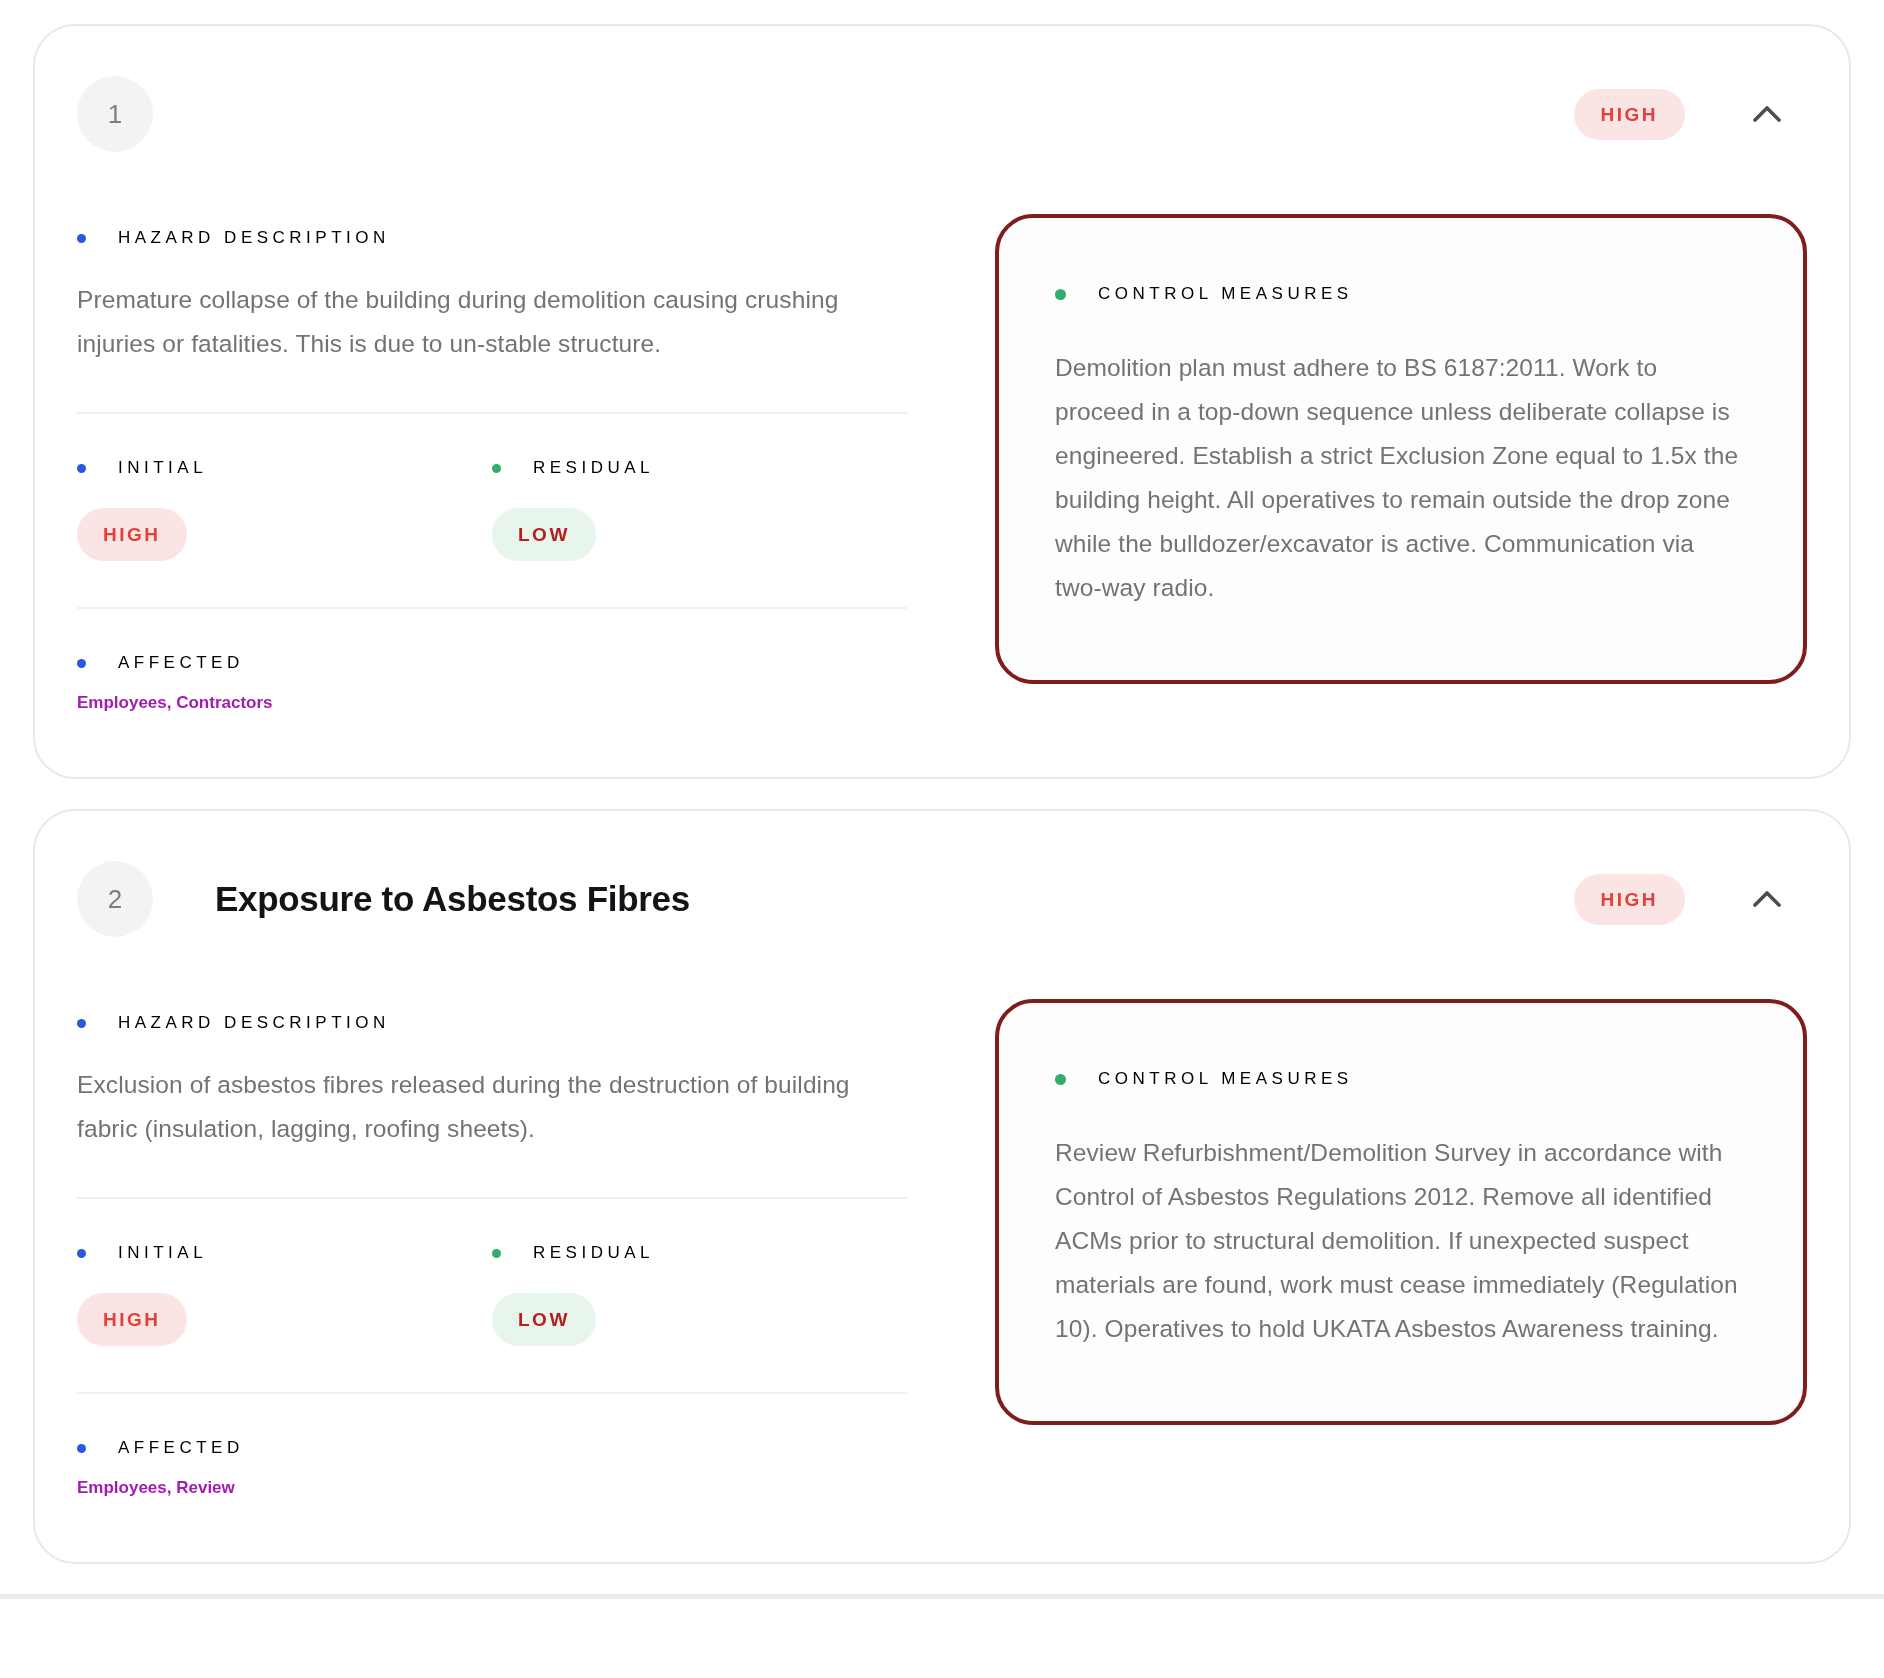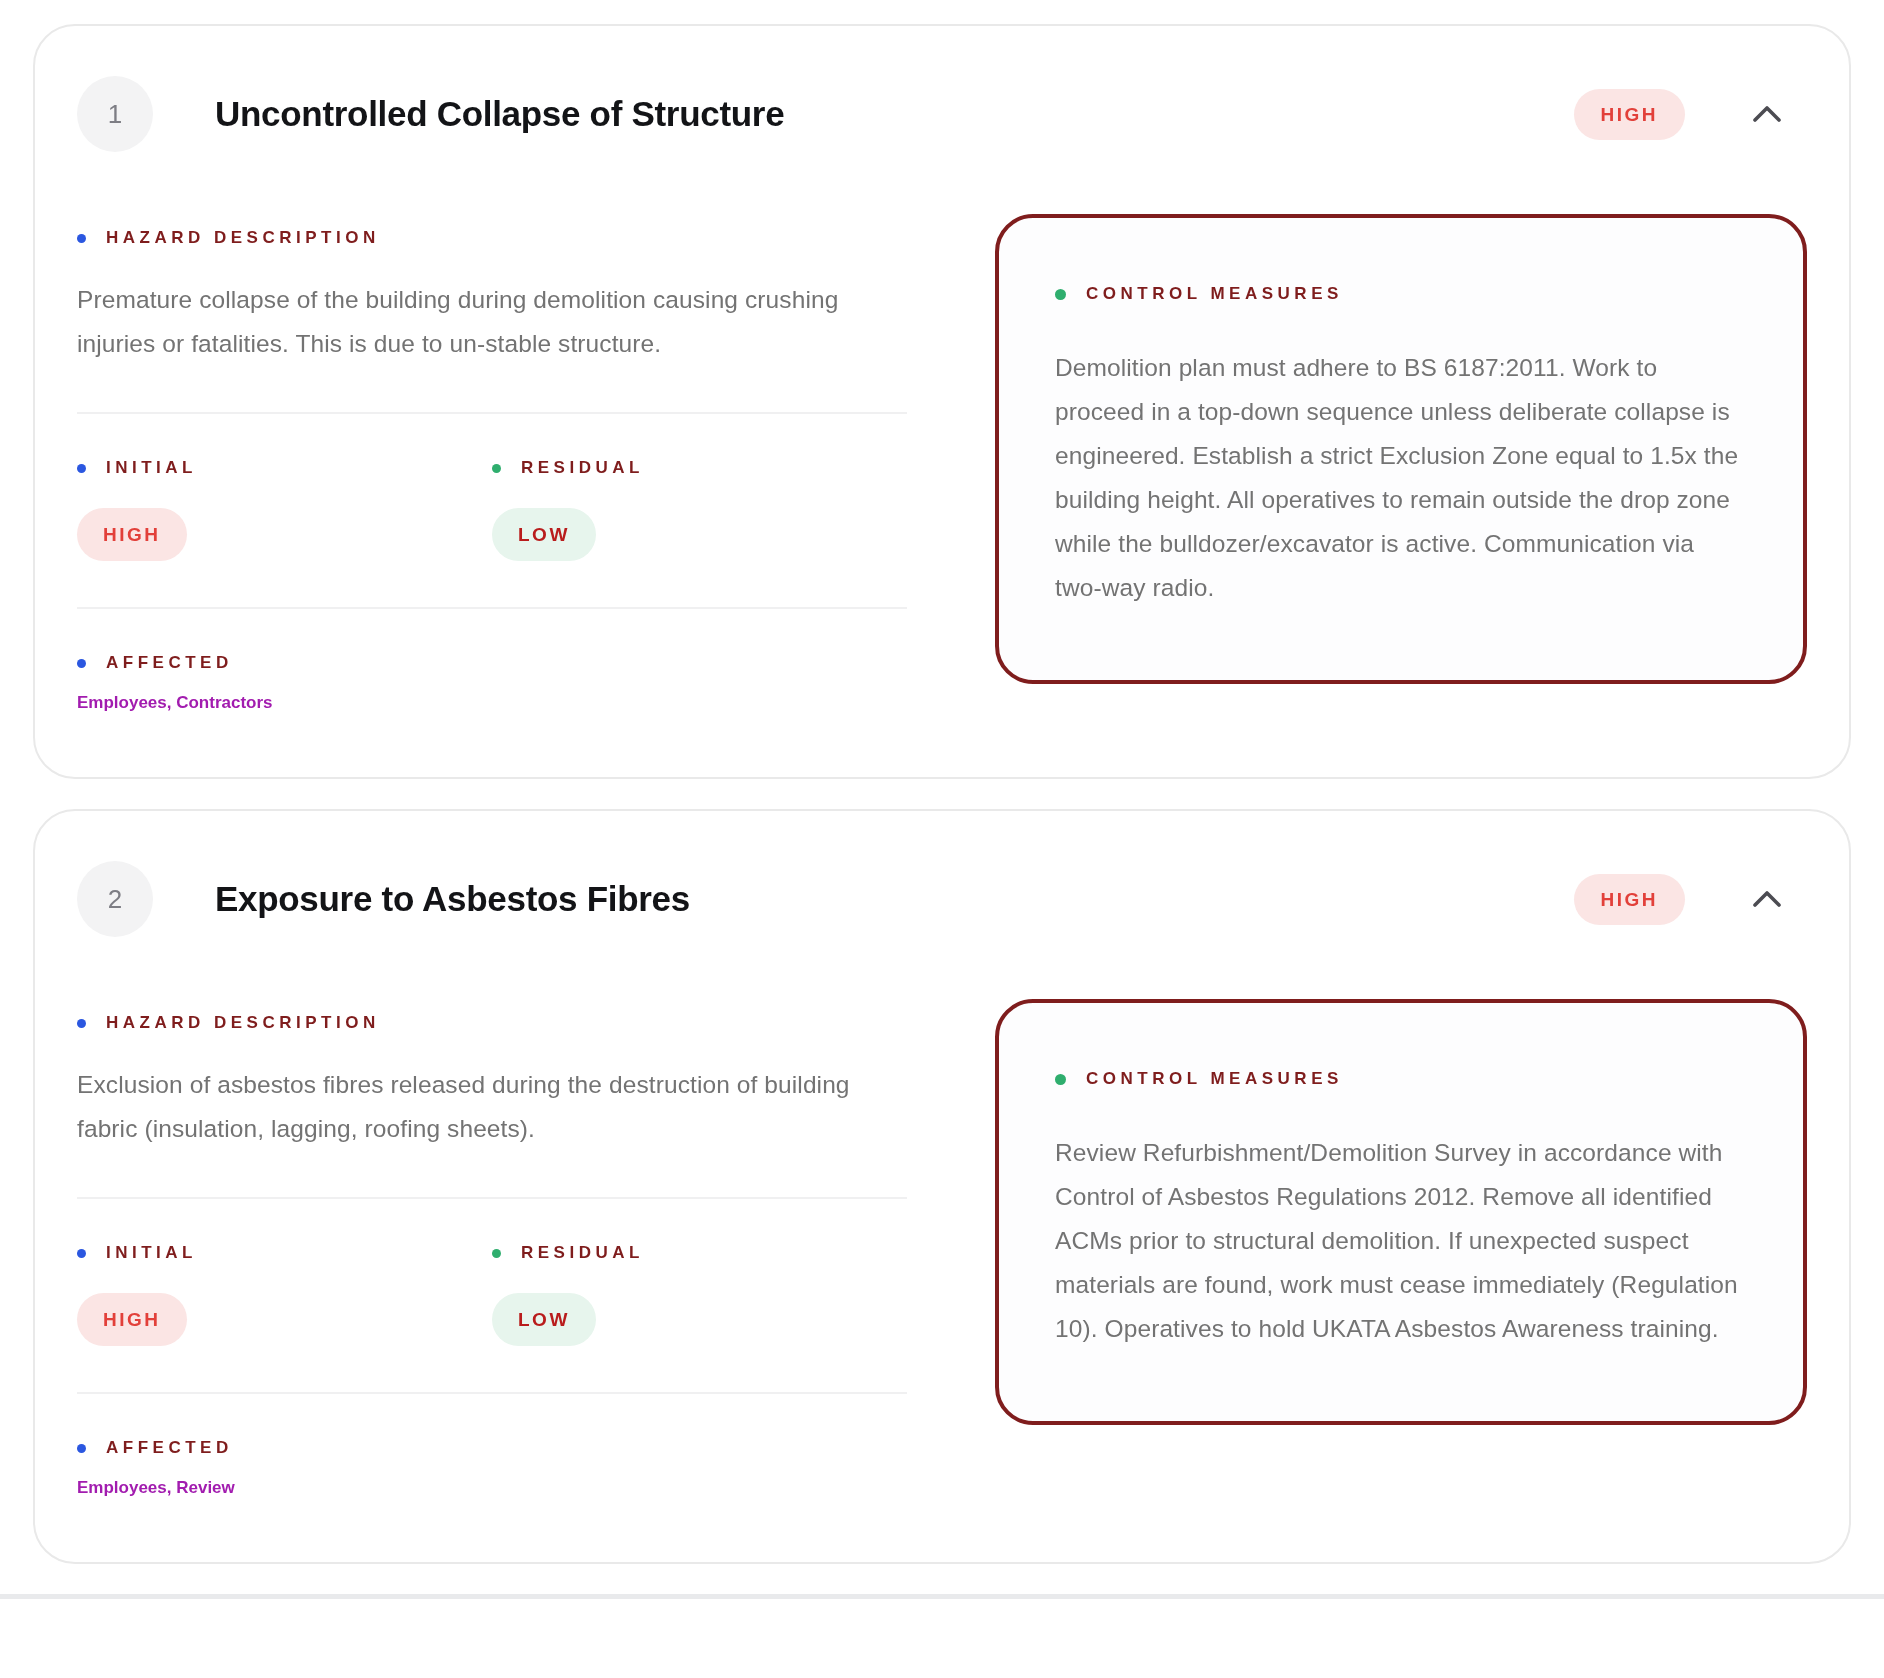--- a/index.html
+++ b/index.html
@@ -77,24 +77,24 @@
     background: #fdfdfe;
     border: 4px solid #7f1d1d;
     border-radius: 38px;
     padding: 66px 56px 70px 56px;
     align-self: flex-start;
   }
 
   .sec-label {
     display: flex;
     align-items: center;
-    gap: 20px;
-    color: #7f1d1d;
+    gap: 32px;
+    color: #000000;
     font-size: 17px;
-    font-weight: 700;
+    font-weight: 400;
     letter-spacing: 4.5px;
   }
   .dot { border-radius: 50%; flex: 0 0 auto; }
   .dot-blue  { width: 9px;  height: 9px;  background: #2b57e0; }
   .dot-green { width: 9px;  height: 9px;  background: #2fae6e; }
   .dot-green-lg { width: 11px; height: 11px; background: #2fae6e; border-radius: 50%; flex: 0 0 auto; }
 
   .body-text {
     margin-top: 30px;
     font-size: 24.5px;
@@ -130,21 +130,20 @@
 </head>
 <body>
 
 <div class="page">
 
   <section class="card">
     <header class="card-header">
       <div class="num-badge">
         <span>1</span>
       </div>
-      <h2 class="card-title">Uncontrolled Collapse of Structure</h2>
       <div class="header-right">
         <span class="pill pill-high header-pill">HIGH</span>
         <button class="collapse-btn">
           <svg width="36" height="24" viewBox="0 0 36 24" fill="none">
             <polyline points="6,18 18,6 30,18" stroke="#4c4c52" stroke-width="3.6" stroke-linecap="round" stroke-linejoin="round" fill="none"></polyline>
           </svg>
         </button>
       </div>
     </header>
 

